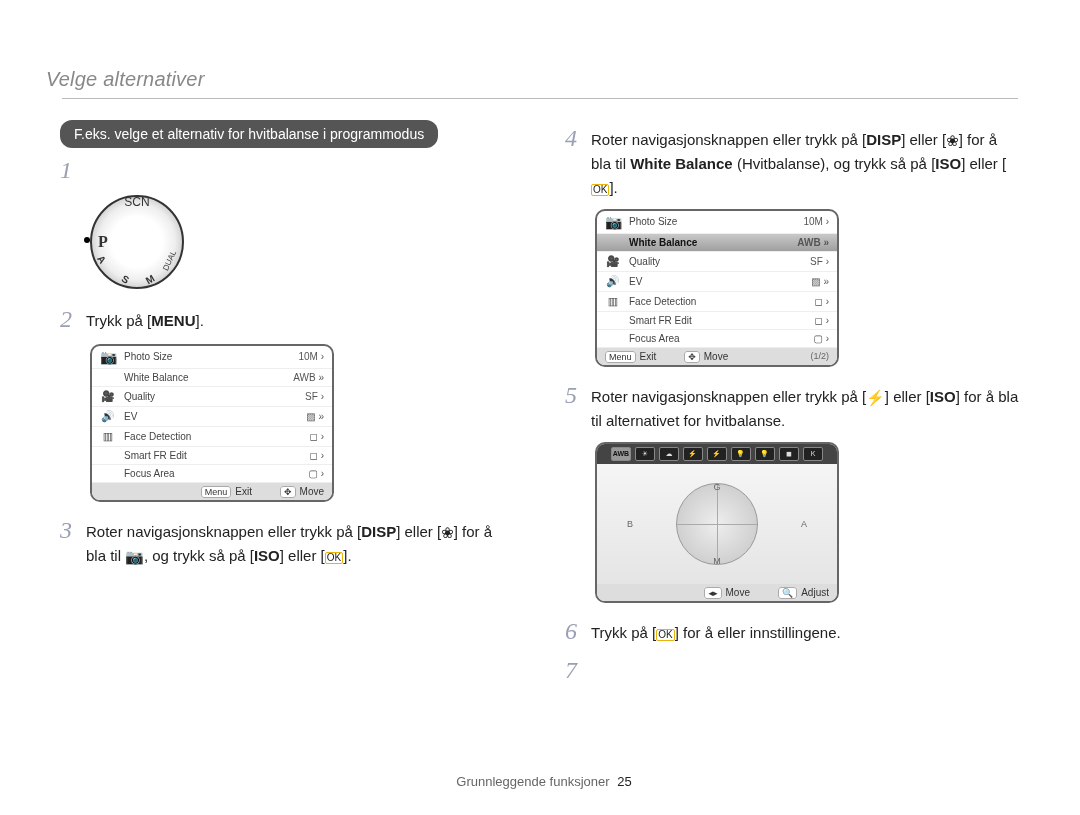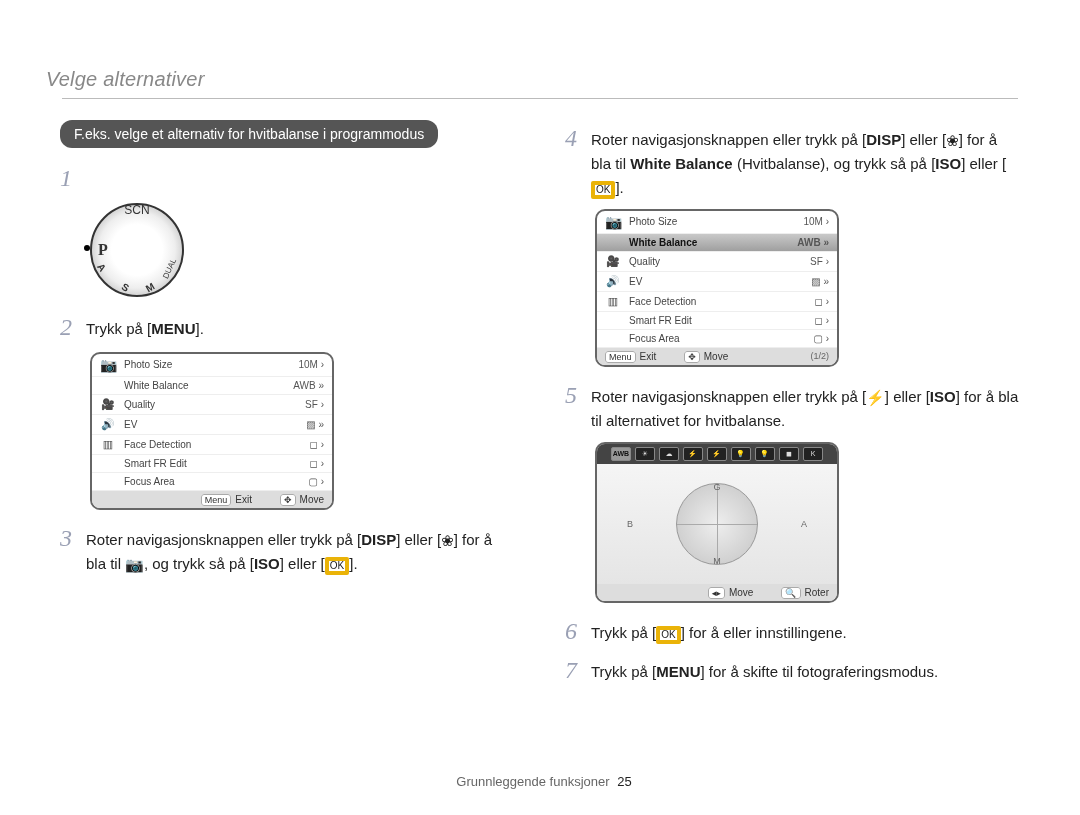--- a/index.html
+++ b/index.html
@@ -38,21 +38,21 @@
     width: 470px;
     padding-top: 60px;
   }
   .banner {
     background: #555;
     color: #fff;
     border-radius: 12px;
     padding: 6px 14px;
     font-size: 14px;
     display: inline-block;
-    margin-bottom: 12px;
+    margin-bottom: 4px;
   }
   .step {
     display: flex;
     align-items: flex-start;
     margin: 4px 0 10px 0;
   }
   .step-num {
     font-family: Georgia, serif;
     font-style: italic;
     font-size: 24px;
@@ -227,21 +227,21 @@
     left: 8px; right: 0;
     text-align: center;
     font-size: 13px;
     color: #666;
   }
   .footer .pno { color: #222; margin-left: 4px; }
   strong { font-weight: bold; }
   .ok-ic {
     display: inline-block;
     font-size: 10px;
-    border: 4px solid #eab308;
+    border: 1px solid #eab308;
     border-radius: 2px;
     padding: 0 1px;
     line-height: 1;
     vertical-align: 0;
   }
   .inline-ic {
     display: inline-block;
     vertical-align: -1px;
   }
 </style>
@@ -405,36 +405,33 @@
         </div>
       <div class="wb-body">
         <div class="wb-circle"></div>
         <div class="wb-lbl g">G</div>
         <div class="wb-lbl m">M</div>
         <div class="wb-lbl b">B</div>
         <div class="wb-lbl a">A</div>
       </div>
       <div class="screen-footer">
         <span><span class="tag">◂▸</span><span>Move</span></span>
-        <span><span class="tag">🔍</span><span>Roter</span></span>
+        <span><span class="tag">🔍</span><span>Adjust</span></span>
       </div>
     </div>
 
     <div class="step">
       <div class="step-num">6</div>
       <div class="step-text">
         <span>Trykk på [</span><span class="ok-ic">OK</span><span>] for å eller innstillingene.</span>
       </div>
     </div>
 
     <div class="step">
       <div class="step-num">7</div>
-      <div class="step-text">
-        <span>Trykk på [</span><span class="icontext">MENU</span><span>] for å skifte til fotograferingsmodus.</span>
-      </div>
     </div>
   </div>
 </div>
 
 <div class="footer">
   <span>Grunnleggende funksjoner</span>
   <span class="pno">25</span>
 </div>
 
 </body></html>

